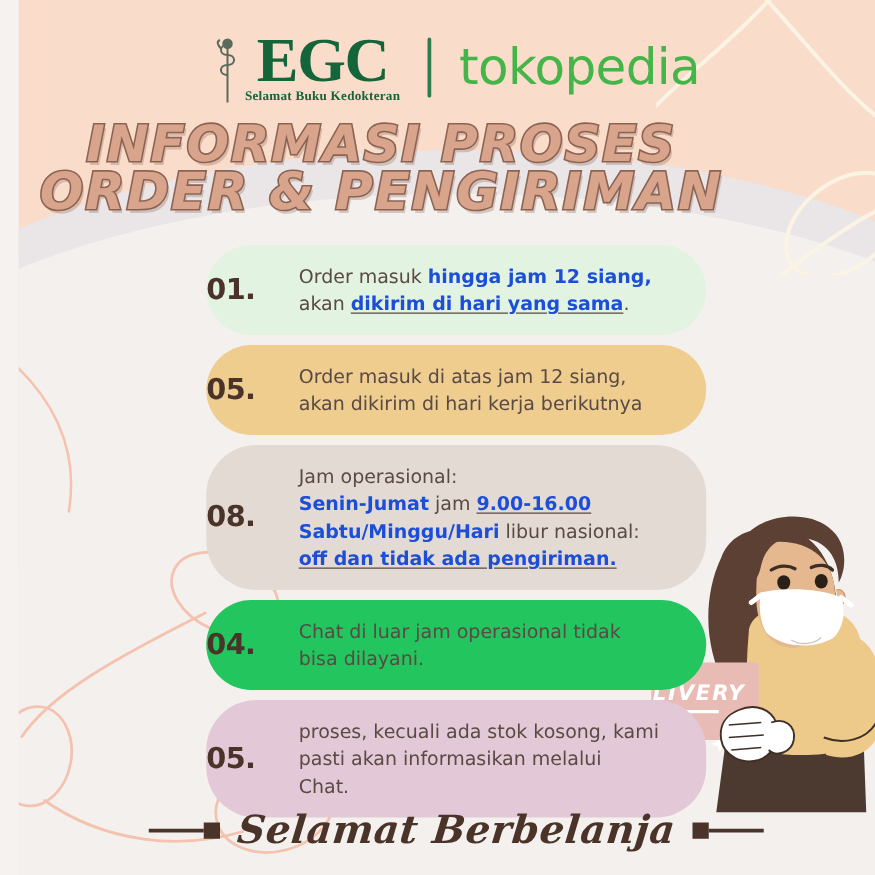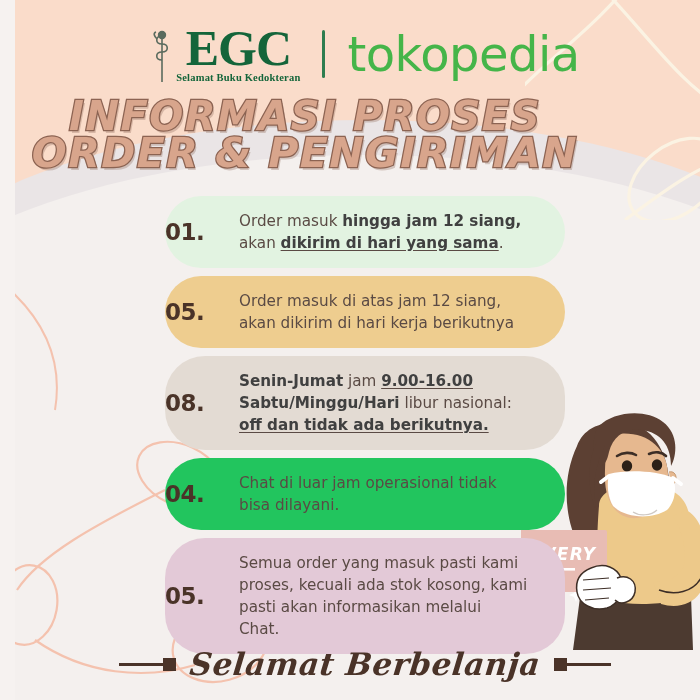--- a/index.html
+++ b/index.html
@@ -50,21 +50,21 @@
   .egc-main{
     font-family:"Liberation Serif", serif;font-weight:bold;
     font-size:50px;color:#14653a;letter-spacing:-1px;line-height:.95;
   }
   .egc-sub{
     font-family:"Liberation Serif", serif;font-weight:bold;
     font-size:10.5px;color:#14653a;letter-spacing:.2px;margin-top:1px;
   }
   .divider-bar{width:3px;height:48px;background:#2e7d4f;border-radius:2px;margin:0 6px;}
   .tokopedia{
-    font-family:"DejaVu Sans", sans-serif;font-size:48px;font-weight:500;
+    font-family:"DejaVu Sans", sans-serif;font-size:40px;font-weight:500;
     color:#45b549;letter-spacing:-0.5px;line-height:1;
   }
 
   
   .title-wrap{
     position:absolute;left:0;top:98px;width:580px;text-align:center;z-index:5;
     line-height:0.92;
   }
   .title-line{
     font-family:"DejaVu Sans", sans-serif;
@@ -89,21 +89,21 @@
   .num{
     font-family:"DejaVu Sans", sans-serif;font-weight:bold;
     font-size:23px;color:#4a3328;letter-spacing:-0.5px;
     width:60px;text-align:left;flex:none;padding-right:6px;
   }
   .body-txt{
     font-family:"DejaVu Sans", sans-serif;
     font-size:15.2px;color:#5a4a44;line-height:1.45;
     padding:14px 18px 14px 8px;
   }
-  .body-txt b{font-weight:bold;color:#404040;}
+  .body-txt b{font-weight:bold;color:#1d4ed8;}
   .body-txt u{text-decoration:underline;text-underline-offset:2px;}
 
   .r1{width:400px;background:#e2f3e1;}
   .r2{width:400px;background:#eecd8f;}
   .r3{width:400px;background:#e3dbd3;}
   .r4{width:400px;background:#bcd6d6;}
   .r5{width:400px;background:#e3c9d7;}
 
   
   .illus{position:absolute;right:-6px;bottom:50px;width:200px;height:290px;z-index:4;}
@@ -192,36 +192,36 @@
       <div class="row r2" style="background: rgb(238, 205, 143);">
         <div class="num">05.</div>
         <div class="body-txt">
           <div><span>Order masuk di atas jam 12 siang,</span></div>
           <div><span>akan dikirim di hari kerja berikutnya</span></div>
         </div>
       </div>
       <div class="row r3" style="background: rgb(227, 219, 211);">
         <div class="num">08.</div>
         <div class="body-txt">
+          <div><span>Jam operasional:</span></div>
           <div><b><span>Senin-Jumat</span></b><span> jam </span><u><b><span>9.00-16.00</span></b></u></div>
           <div><b><span>Sabtu/Minggu/Hari</span></b><span> libur nasional:</span></div>
-          <div><u><b><span>off dan tidak ada berikutnya. </span></b></u></div>
+          <div><u><b><span>off dan tidak ada pengiriman. </span></b></u></div>
         </div>
       </div>
       <div class="row r4" style="background: #22c55e;">
         <div class="num">04.</div>
         <div class="body-txt">
           <div><span>Chat di luar jam operasional tidak</span></div>
           <div><span>bisa dilayani.</span></div>
         </div>
       </div>
       <div class="row r5" style="background: rgb(227, 201, 215);">
         <div class="num">05.</div>
         <div class="body-txt">
-          <div><span>Semua order yang masuk pasti kami</span></div>
           <div><span>proses, kecuali ada stok kosong, kami</span></div>
           <div><span>pasti akan informasikan melalui</span></div>
           <div><span>Chat.</span></div>
         </div>
       </div>
     </div>
 
   <svg class="illus" viewBox="0 0 200 290">
 
     <g fill="#ffffff">

